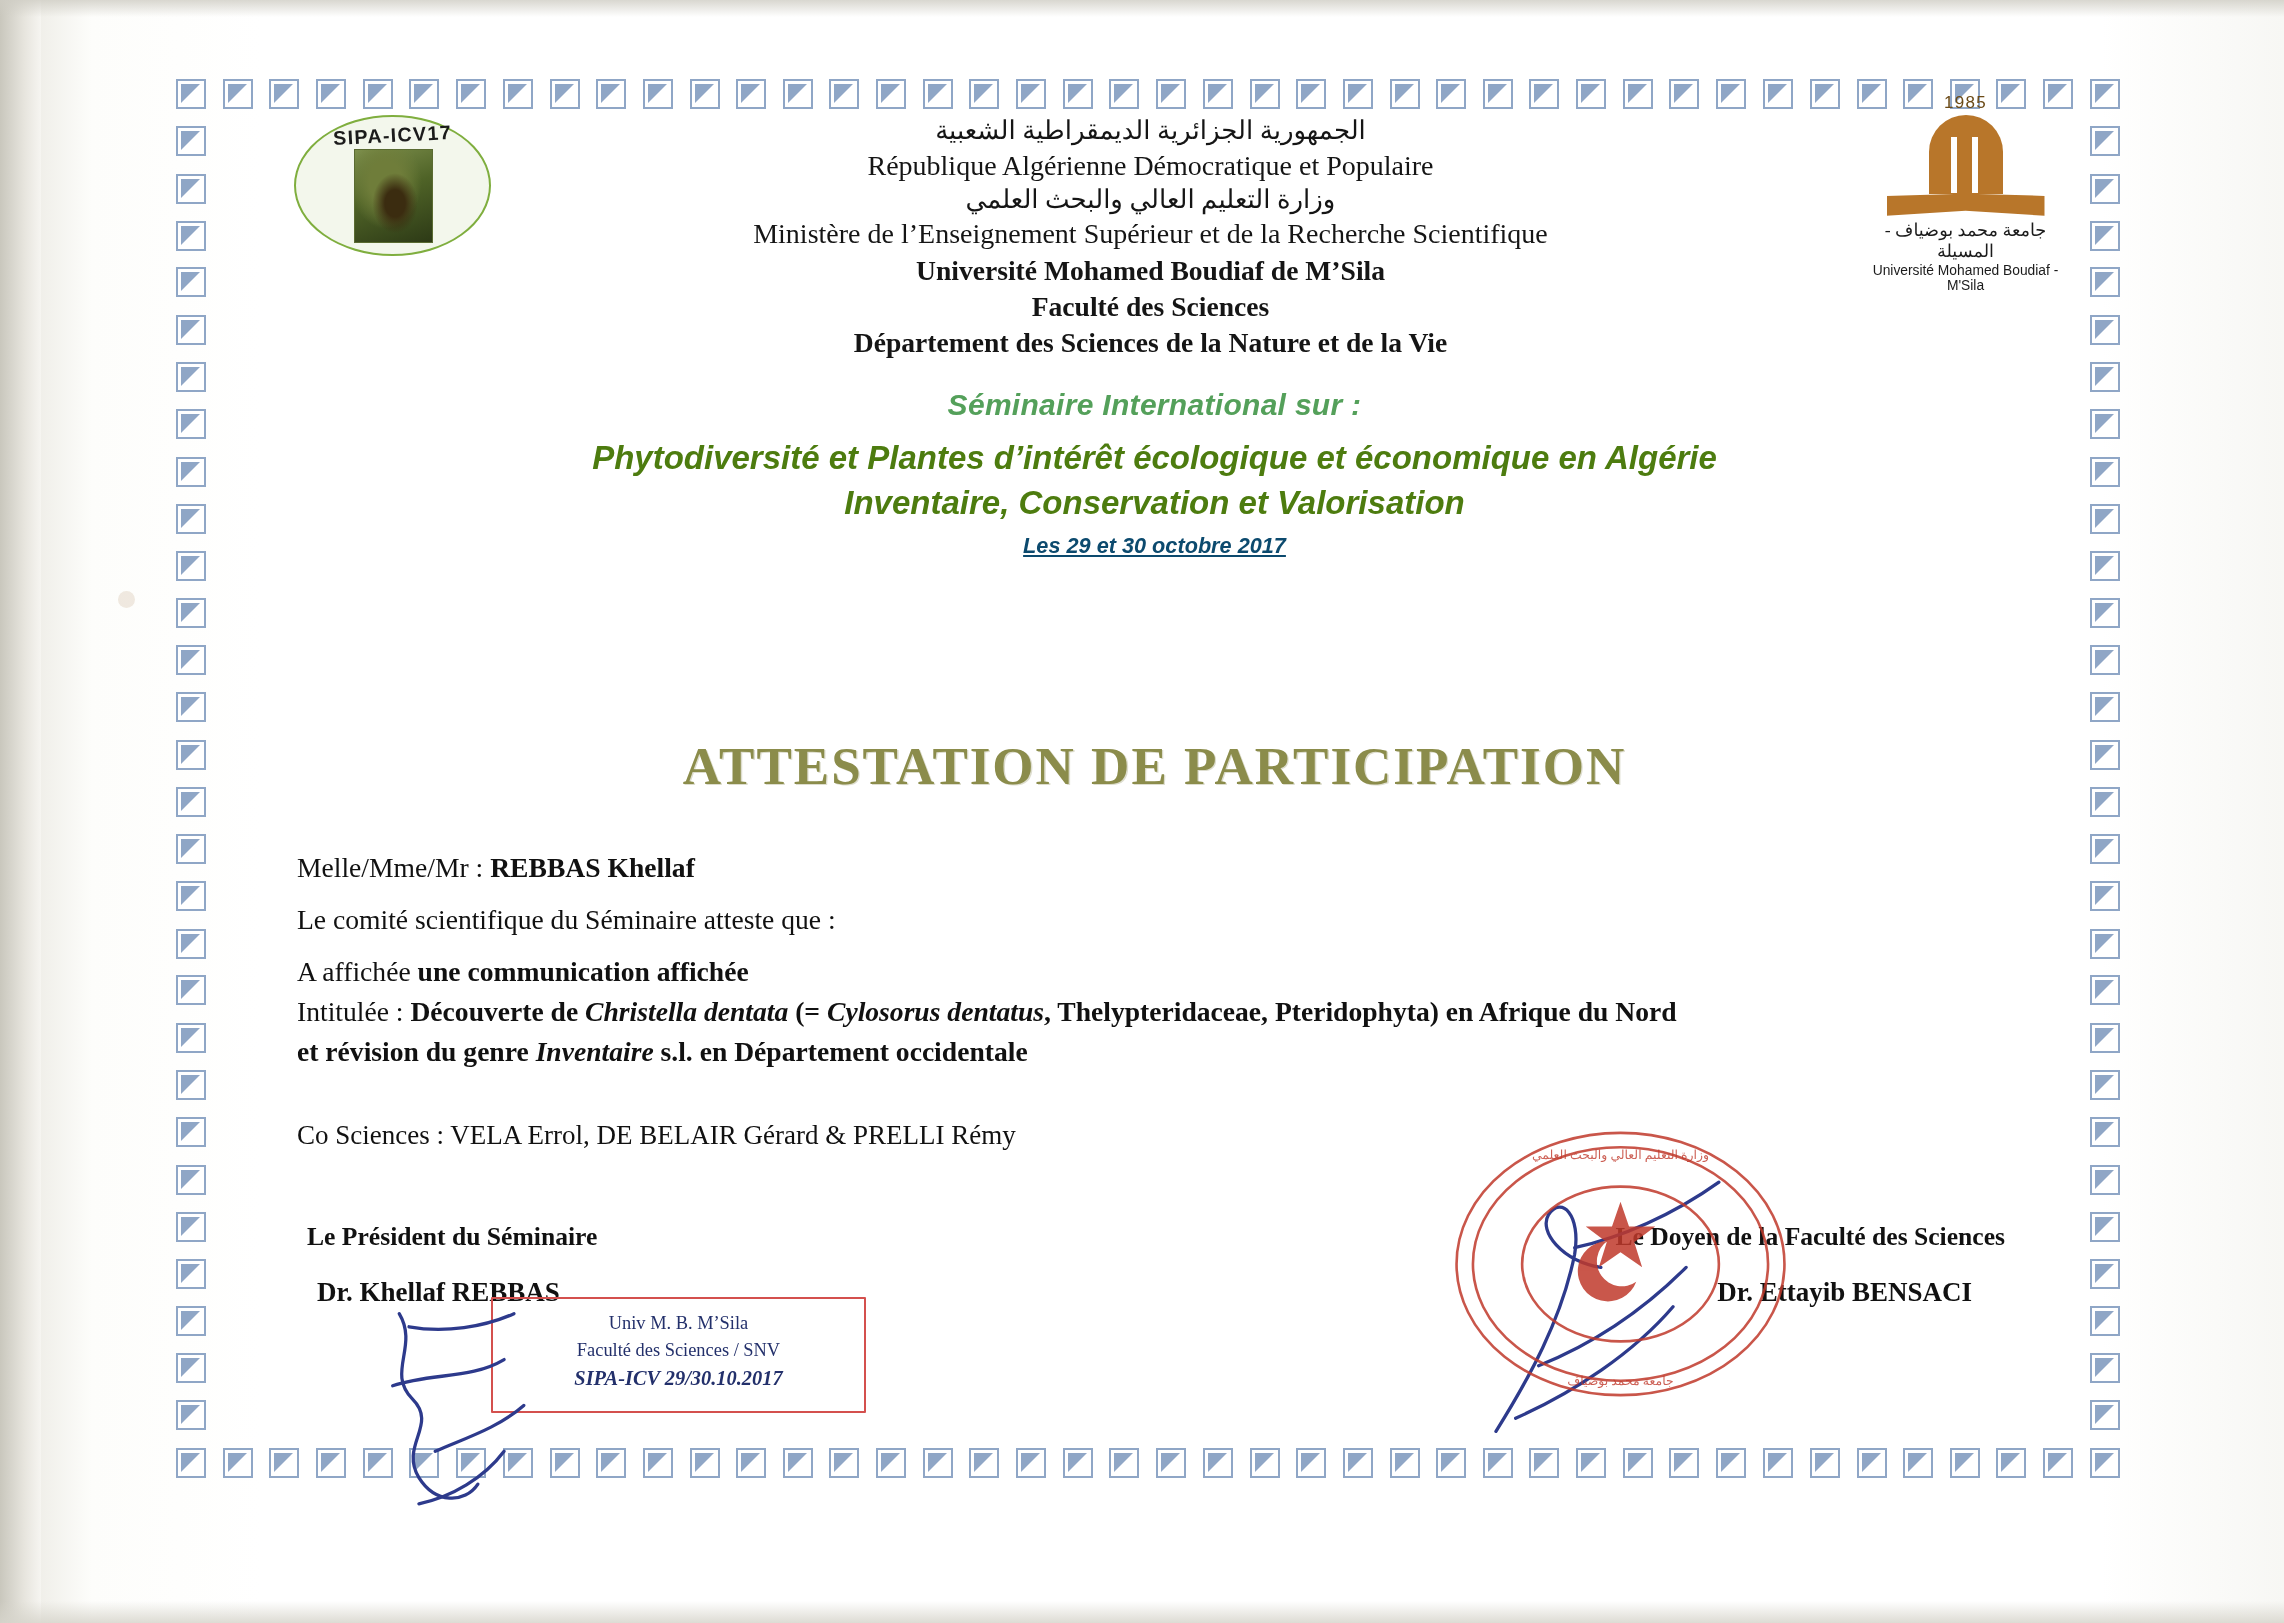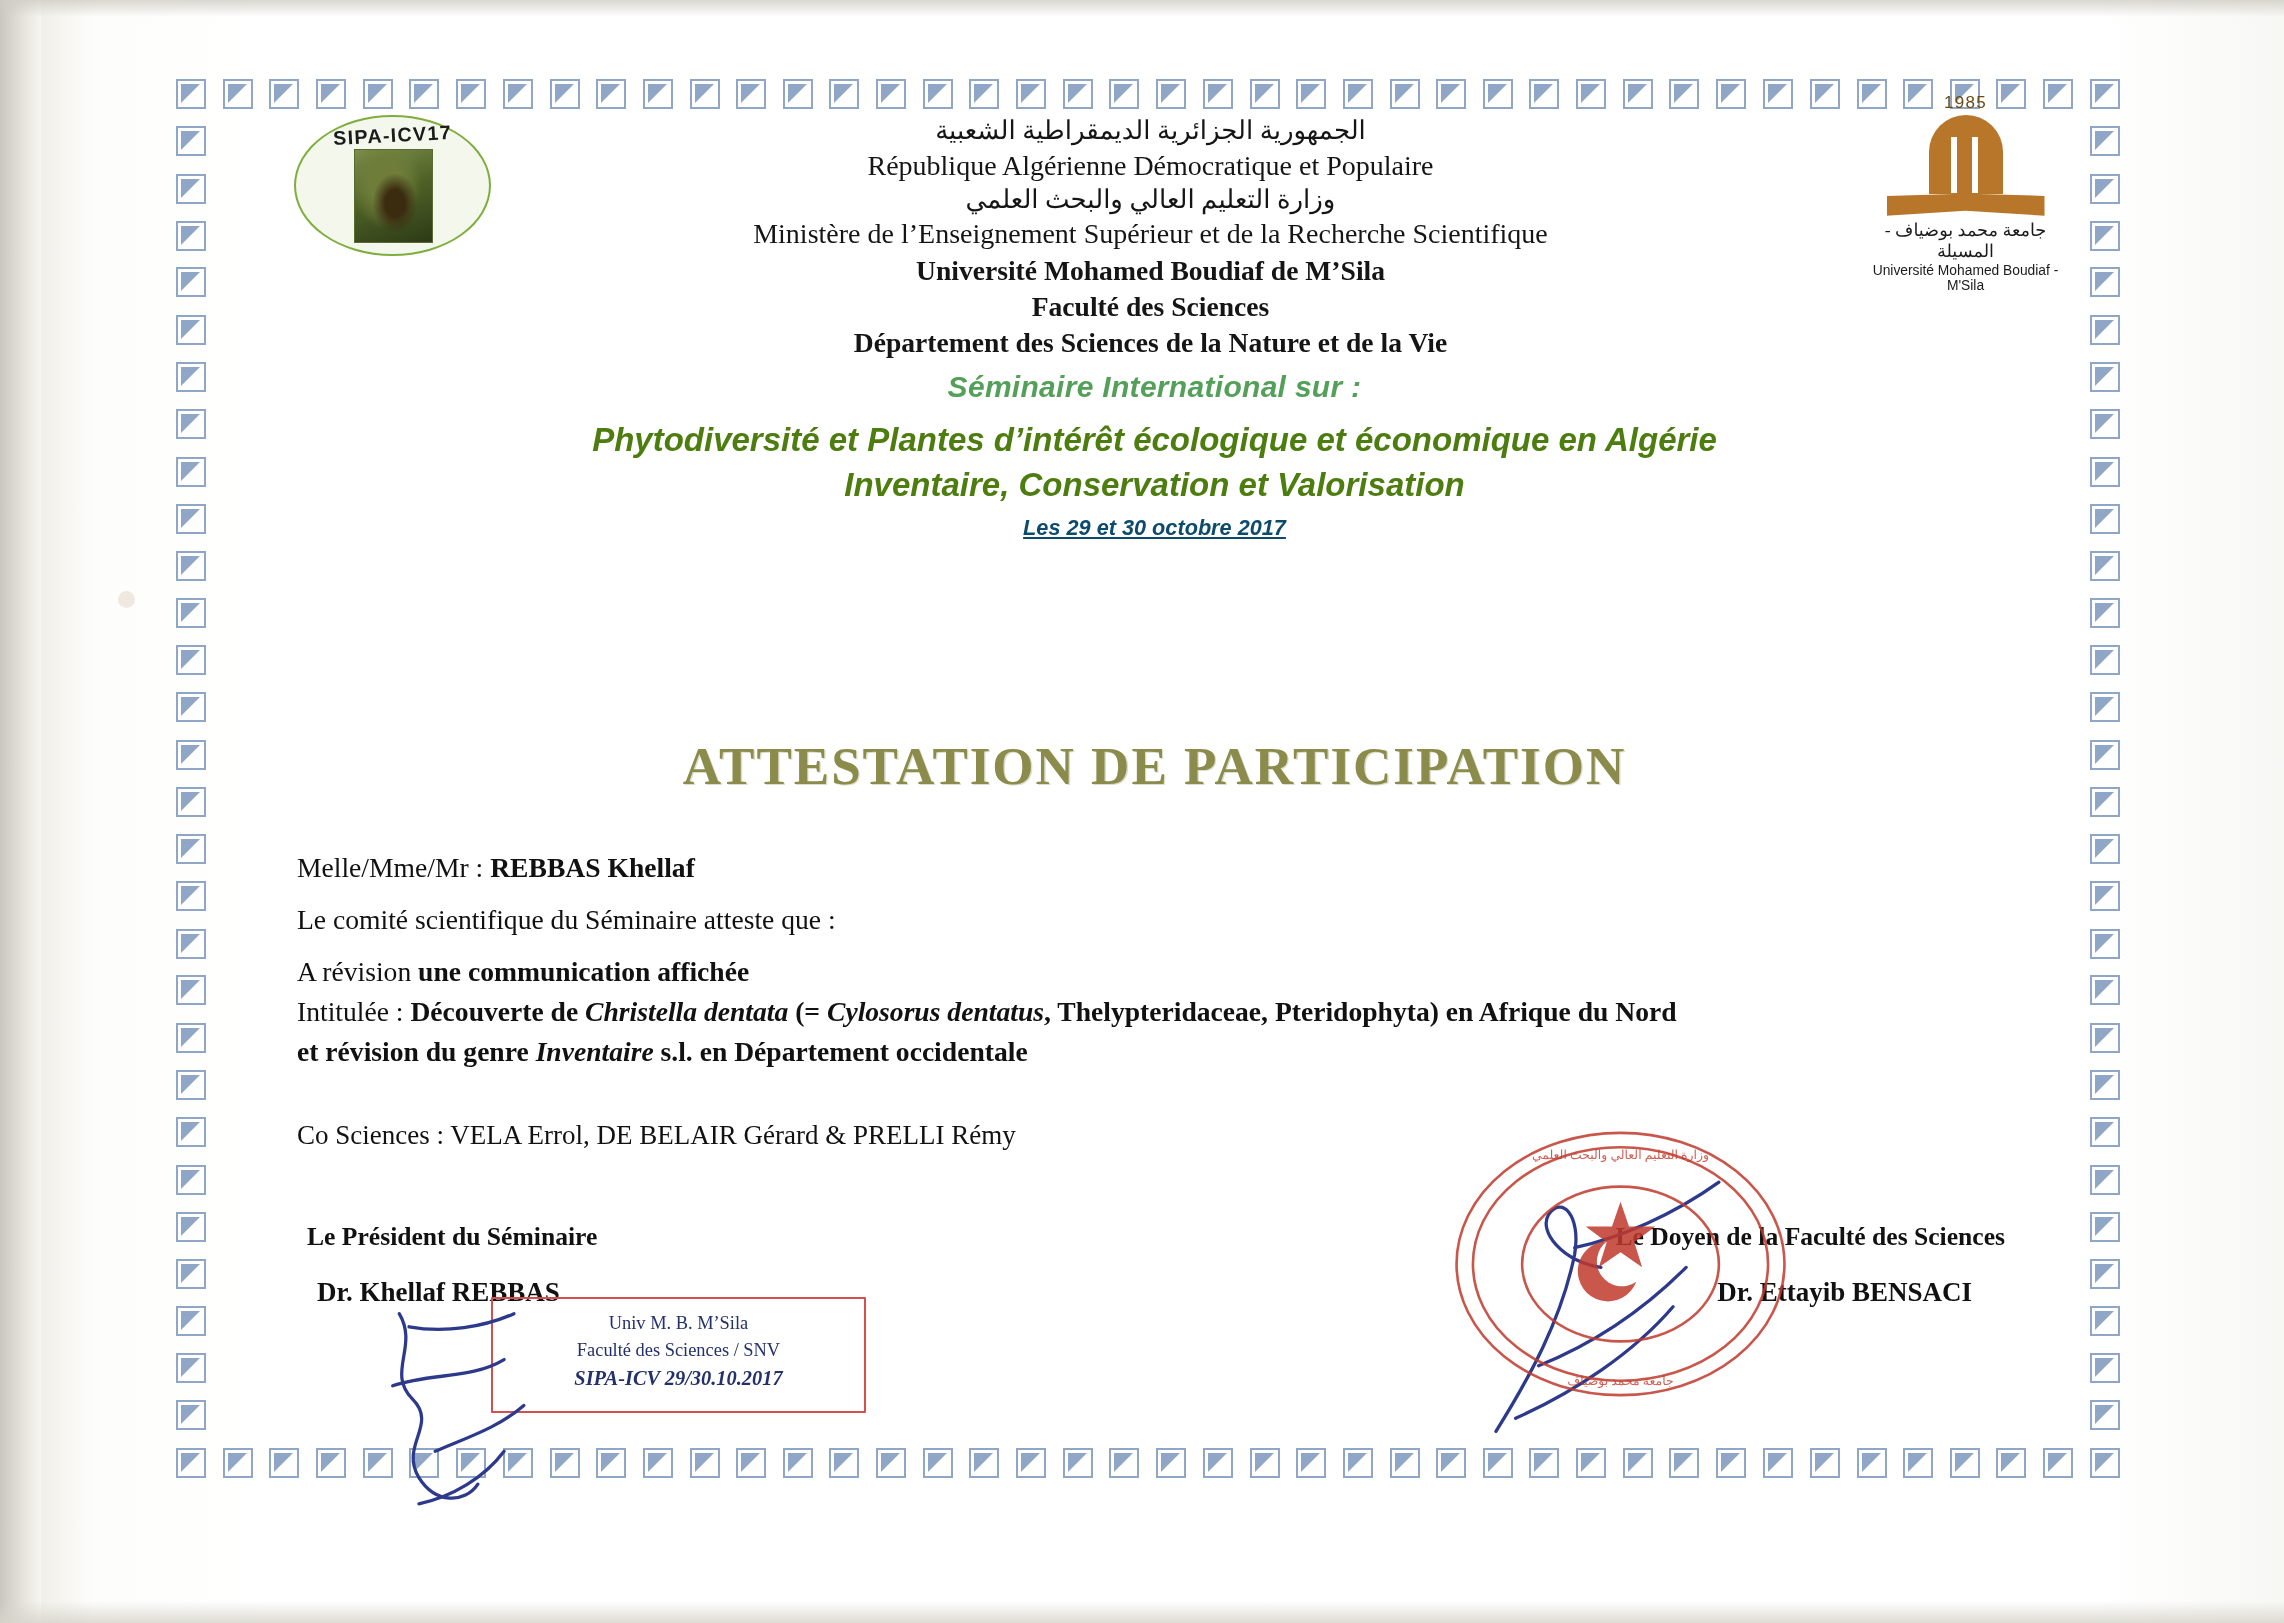--- a/index.html
+++ b/index.html
@@ -182,21 +182,21 @@
     line-height: 1.3;
   }
   .header-block .fr-line.bold {
     font-weight: bold;
     font-size: 27.6px;
   }
 
   .seminar {
     position: absolute;
     left: 197px;
-    top: 291px;
+    top: 309px;
     width: 1563px;
     text-align: center;
     font-family: "Liberation Sans", sans-serif;
     font-style: italic;
     font-weight: bold;
   }
   .seminar .s1 {
     color: #54a05a;
     font-size: 30px;
     letter-spacing: 0.3px;
@@ -528,21 +528,21 @@
 
   <div class="attestation">ATTESTATION DE PARTICIPATION</div>
 
   <div class="body-text">
     <div class="row">
       <span>Melle/Mme/Mr :</span>
       <span class="b">REBBAS  Khellaf</span>
     </div>
     <div class="row">Le comité scientifique du Séminaire atteste que :</div>
     <div class="row">
-      <span>A révision</span>
+      <span>A affichée</span>
       <span class="b">une communication affichée</span>
     </div>
   </div>
 
   <div class="title-block">
     <span>Intitulée :</span>
     <span class="b">Découverte de </span><span class="b i">Christella dentata</span><span class="b"> (= </span><span class="b i">Cylosorus dentatus</span><span class="b">, Thelypteridaceae, Pteridophyta) en Afrique du Nord</span>
     <div>
       <span class="b">et révision du genre </span><span class="b i">Inventaire</span><span class="b"> s.l. en Département occidentale</span>
     </div>

